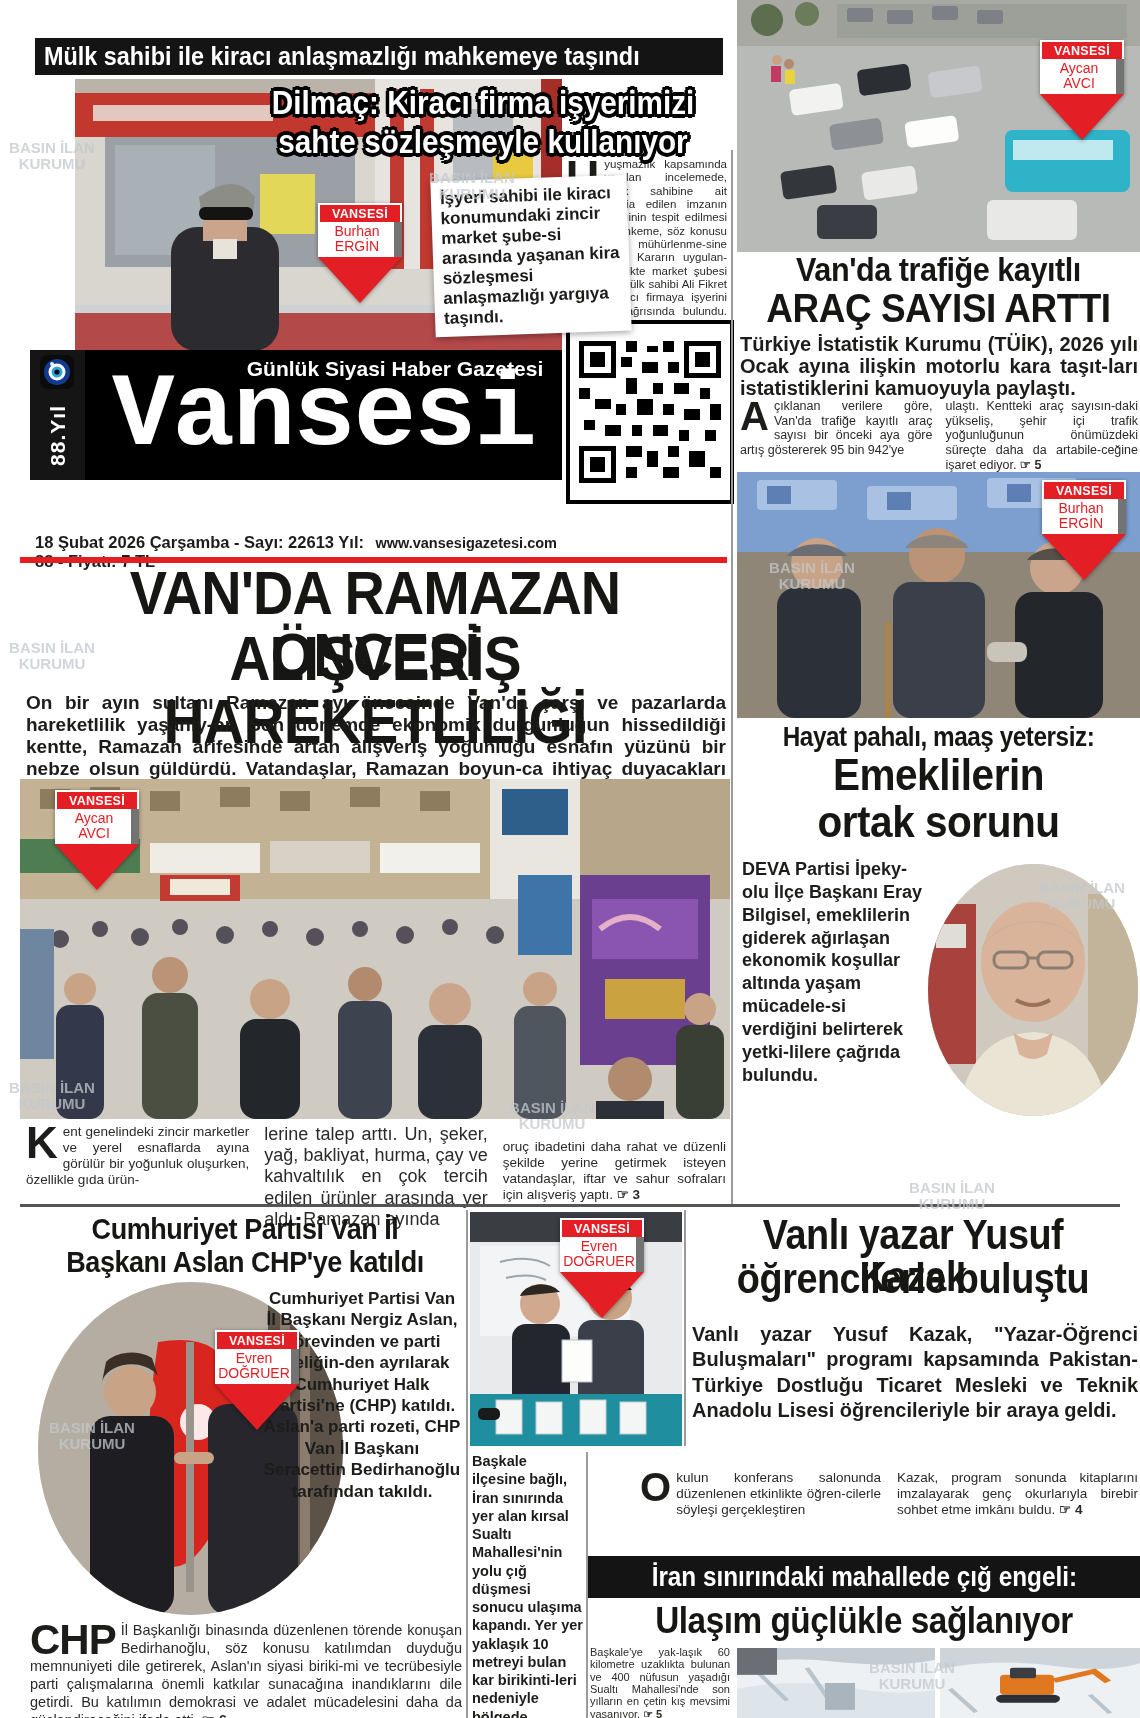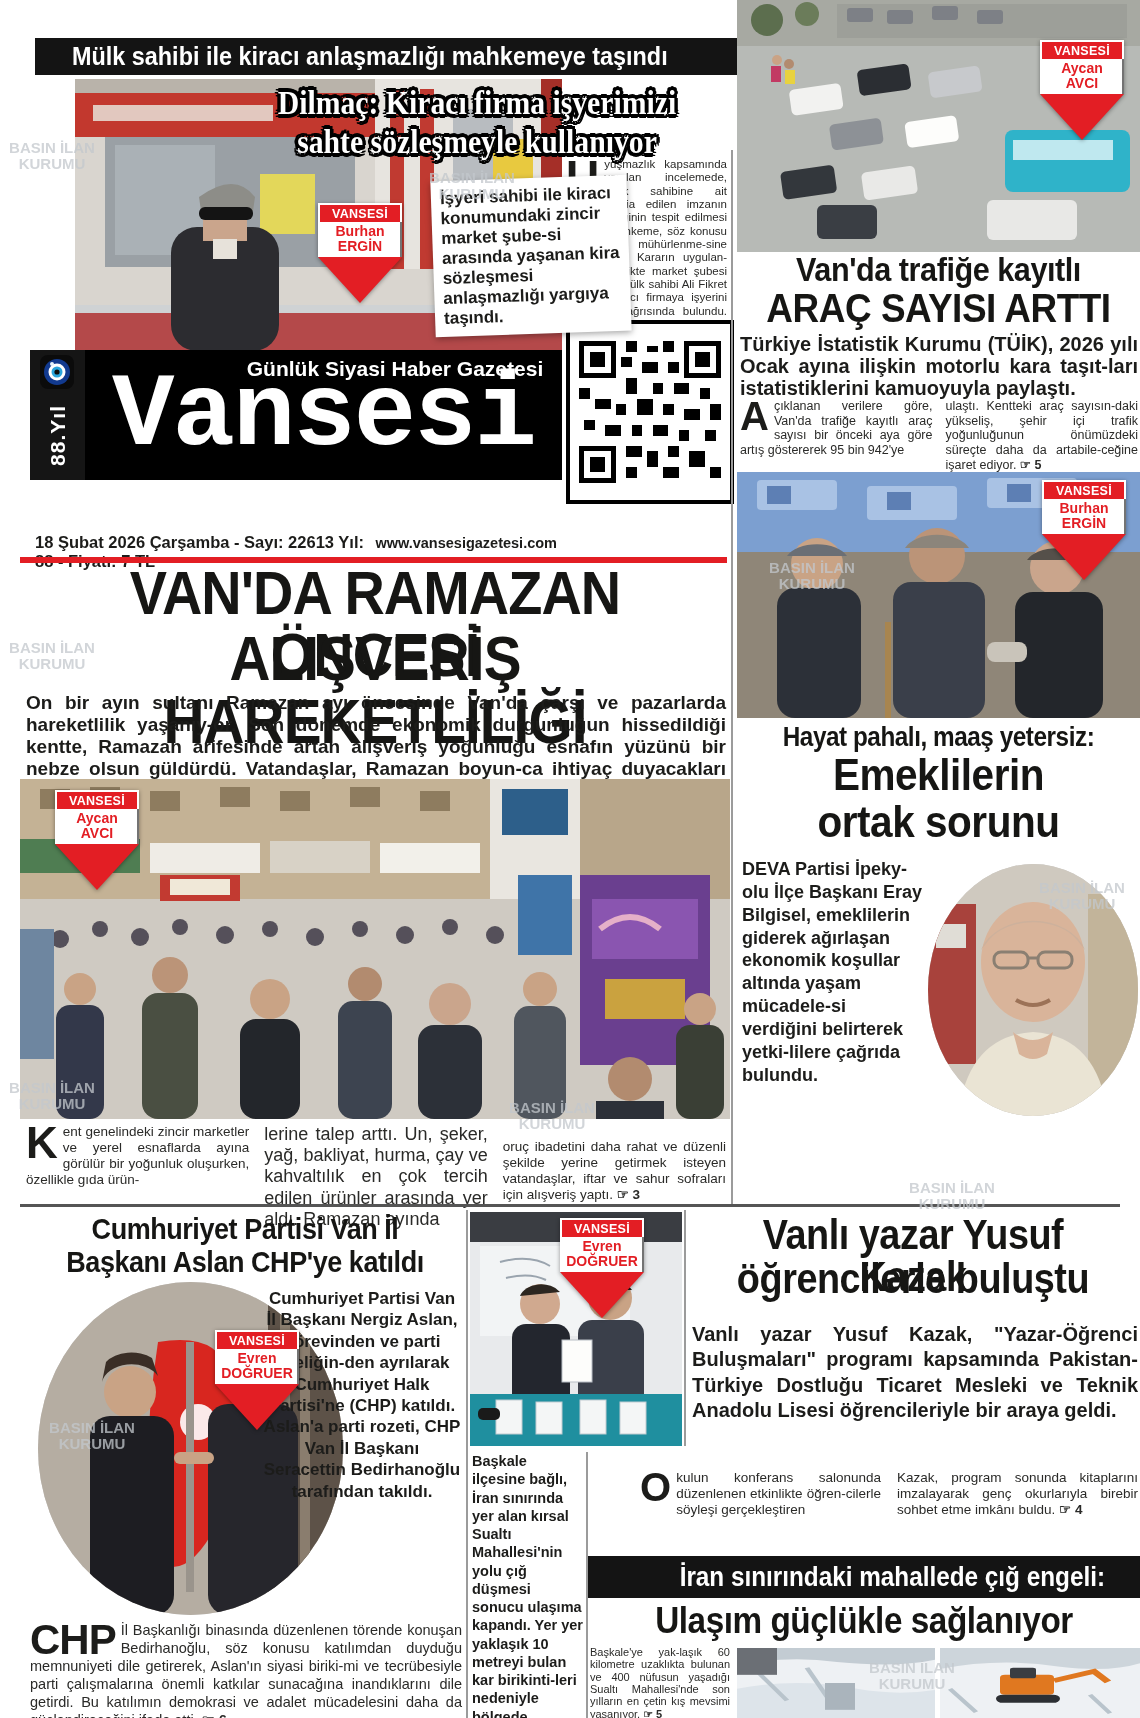--- a/index.html
+++ b/index.html
@@ -2,29 +2,29 @@
 <html><head>
 <meta charset="utf-8">
 <style>
   html,body{margin:0;padding:0;background:#ffffff;}
   body{font-family:"Liberation Sans", sans-serif;color:#1c1c1a;}
   #page{position:relative;width:1140px;height:1718px;margin:0 auto;background:#fff;overflow:hidden;}
   .abs{position:absolute;}
   .cond{transform:scaleX(.9);transform-origin:center top;}
   .condL{transform:scaleX(.9);transform-origin:left top;}
   .hl{font-weight:700;color:#161614;letter-spacing:-.5px;}
-  .kickbar{background:#141414;color:#fff;font-weight:700;display:flex;align-items:center;padding-left:28px;}
+  .kickbar{background:#141414;color:#fff;font-weight:700;display:flex;align-items:center;}
   .outline{color:#fff;font-weight:700;text-shadow:-3px -3px 0 #000,3px -3px 0 #000,-3px 3px 0 #000,3px 3px 0 #000,-4px 0 0 #000,4px 0 0 #000,0 -4px 0 #000,0 4px 0 #000;}
   .body-txt{color:#2a2a28;text-align:justify;}
   .dc{float:left;font-weight:700;line-height:.78;margin:2px 5px 0 0;color:#1c1c1a;}
   .pref{font-weight:700;white-space:nowrap;}
   .wm{color:#c3c8cd;opacity:.75;font-weight:700;font-size:15px;line-height:1.05;text-align:center;width:104px;pointer-events:none;z-index:8;}
   .badge{width:84px;text-align:center;z-index:6;filter:drop-shadow(0 1px 2px rgba(0,0,0,.4));}
   .badge .b-label{background:#e31e24;border:2px solid #fff;border-bottom:none;color:#fff;font-size:12.5px;font-weight:700;padding:2px 0 1px;letter-spacing:.3px;}
-  .badge .b-name{background:#fff;color:#e31e24;font-weight:700;font-size:14px;line-height:1.08;padding:2px 0 3px;border-left:2px solid #fff;border-right:2px solid #737373;}
+  .badge .b-name{background:#fff;color:#e31e24;font-weight:400;font-size:14px;line-height:1.08;padding:2px 0 3px;border-left:2px solid #fff;border-right:8px solid #737373;}
   .badge .b-tri{width:0;height:0;margin:0 auto;border-left:42px solid transparent;border-right:42px solid transparent;border-top:46px solid #e31e24;}
   .rule{background:#9b9b9b;}
   .photo{overflow:hidden;background:#ccc;}
   .photo svg{display:block;width:100%;height:100%;}
 </style>
 </head>
 <body>
 
 <div id="page">
 
@@ -62,21 +62,21 @@
       <rect x="0" y="226" width="487" height="8" fill="#cfd2d4"></rect>
 
       <rect x="96" y="148" width="108" height="124" rx="26" fill="#2c2c30"></rect>
       <rect x="128" y="128" width="44" height="34" fill="#caa58c"></rect>
       <path d="M124 118 q36 -26 56 0 l-2 14 h-52 z" fill="#8d8d88"></path>
       <rect x="124" y="128" width="54" height="13" rx="6" fill="#141414"></rect>
       <rect x="138" y="160" width="24" height="20" fill="#e7e2da"></rect>
     </svg>
   </div>
 
-  <div class="abs" style="left:237px;top:84px;width:480px;text-align:center;line-height:1.18;z-index:5;font-family:Liberation Serif, serif;">
+  <div class="abs" style="left:243px;top:84px;width:480px;text-align:center;line-height:1.18;z-index:5;">
     <div class="outline condL" style="font-size:33px;transform-origin:center top;">Dilmaç: Kiracı firma işyerimizi</div>
     <div class="outline condL" style="font-size:33px;transform-origin:center top;">sahte sözleşmeyle kullanıyor</div>
   </div>
 
   <div class="abs" style="left:433px;top:178px;width:178px;background:#fff;padding:8px 9px;transform:rotate(-2deg);box-shadow:0 2px 6px rgba(0,0,0,.35);z-index:4;font-weight:700;font-size:17px;line-height:1.18;">
     <span>İşyeri sahibi ile kiracı konumundaki zincir market şube-si arasında yaşanan kira sözleşmesi anlaşmazlığı yargıya taşındı.</span>
   </div>
 
   <div class="abs badge" style="left:318px;top:203px;">
     <div class="b-label">VANSESİ</div>

